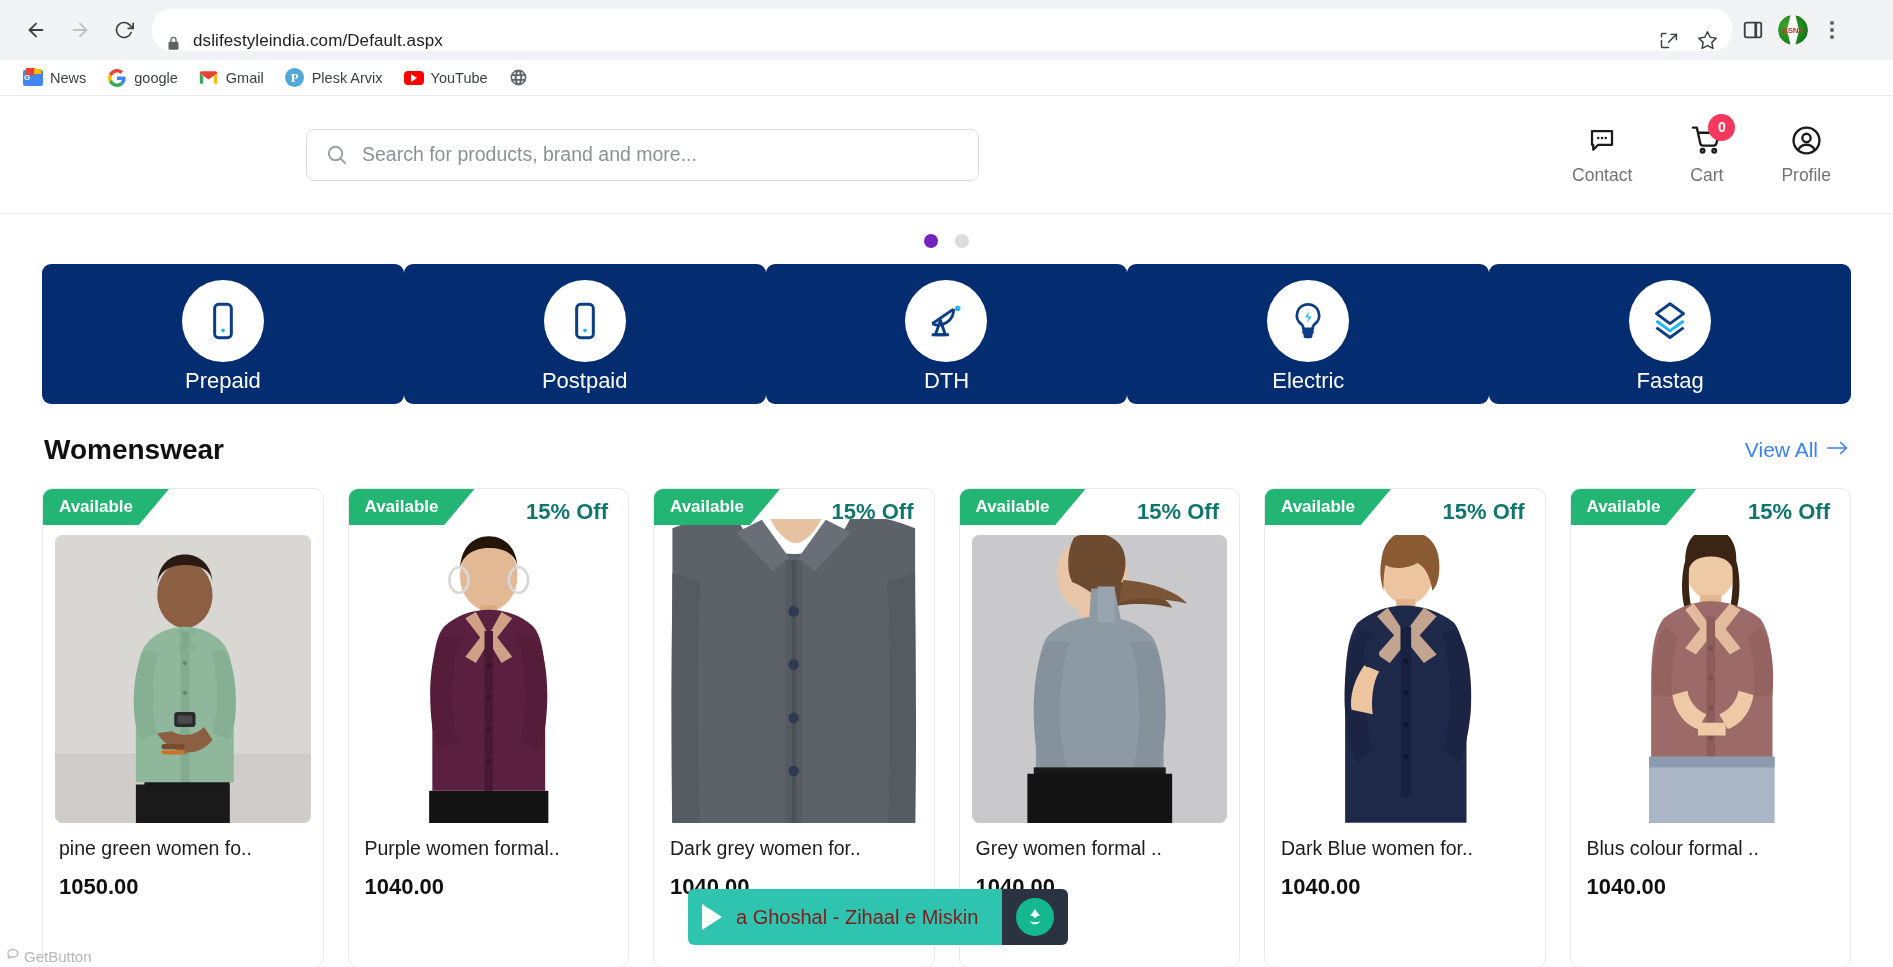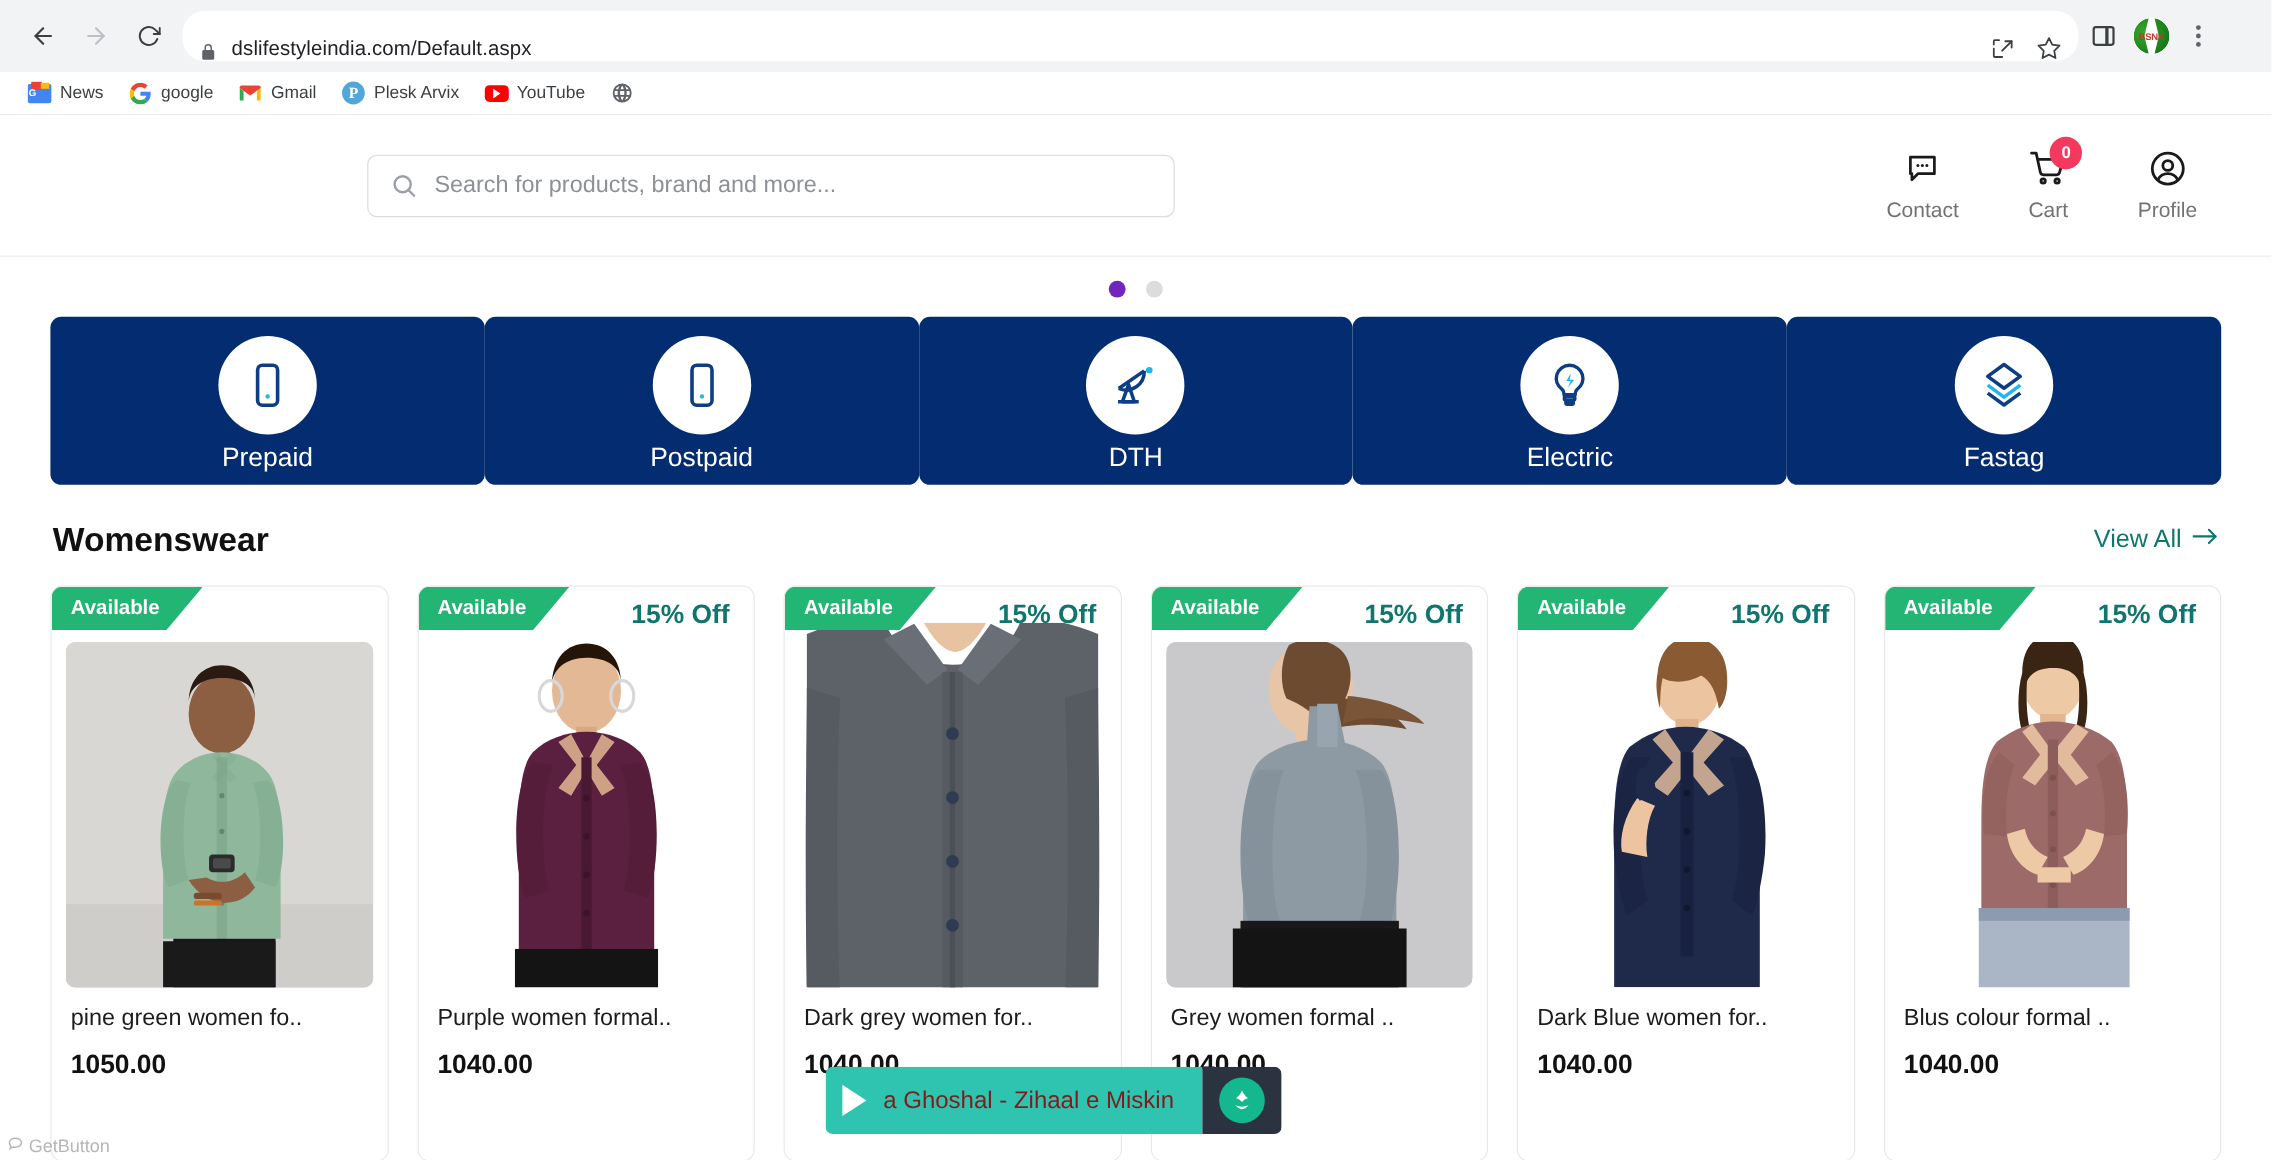--- a/index.html
+++ b/index.html
@@ -191,21 +191,21 @@
   .tile-label { font-size: 22px; color: #ffffff; }
 
   
   .section-head {
     display: flex; align-items: center;
     padding: 30px 44px 0 44px;
   }
   .section-title { font-size: 28px; font-weight: bold; color: #111; }
   .view-all {
     margin-left: auto;
-    font-size: 21px; color: #0f766e;
+    font-size: 21px; color: #3b82f6;
     display: flex; align-items: center; gap: 9px;
     cursor: pointer;
   }
 
   
   .products-row {
     display: flex; gap: 24px;
     padding: 22px 42px 0 42px;
   }
   .pcard {

